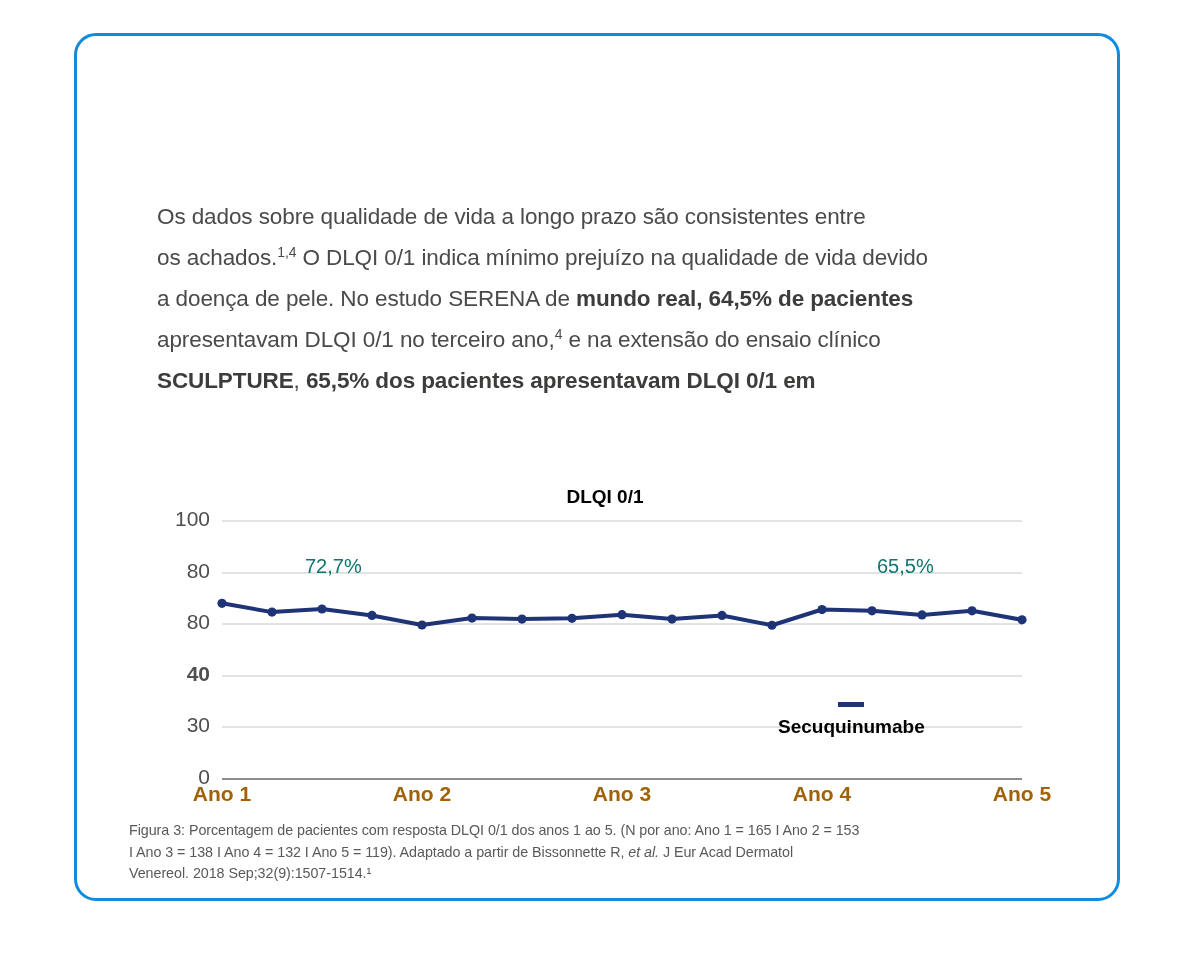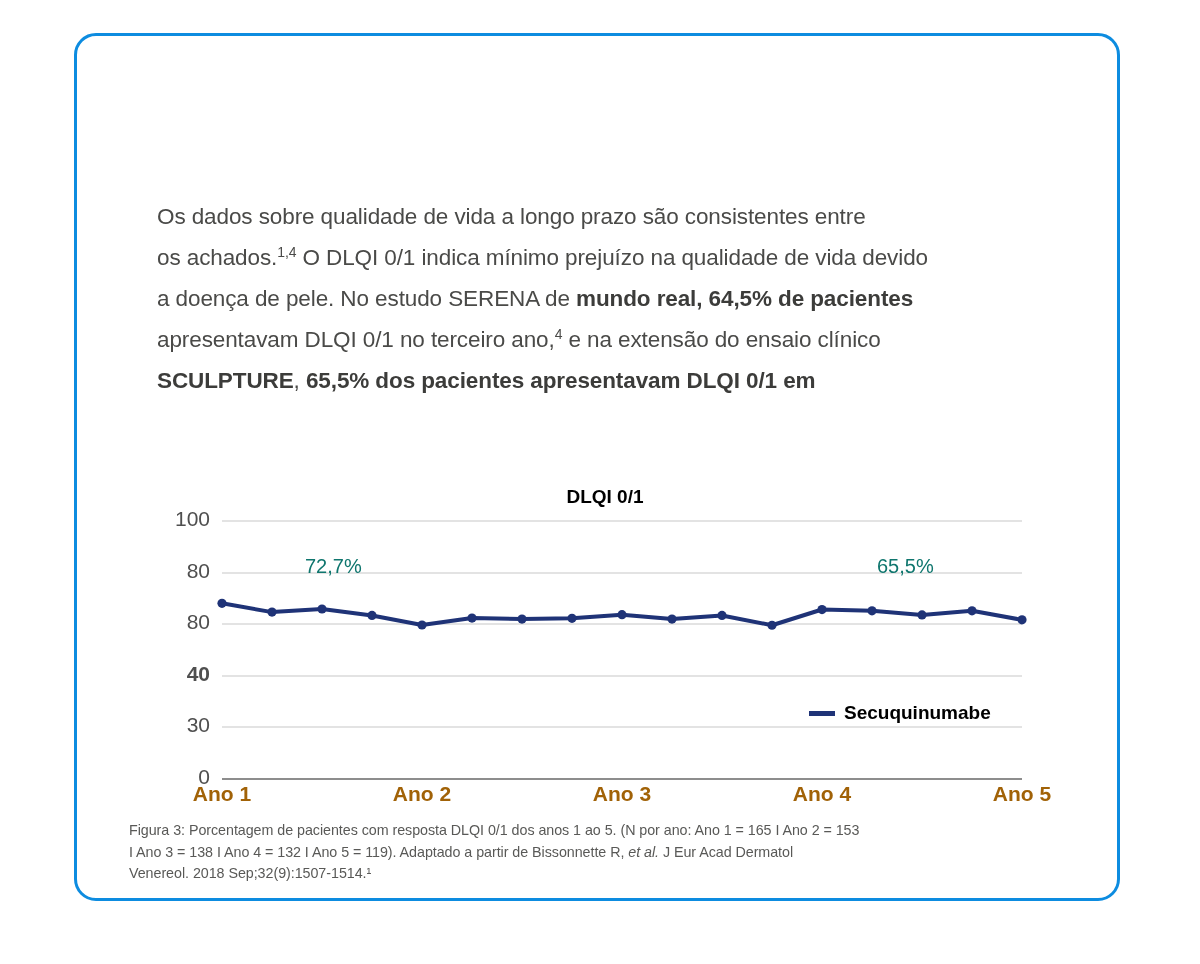--- a/index.html
+++ b/index.html
@@ -133,25 +133,26 @@
   .annot {
     position: absolute;
     font-size: 20px;
     color: #0f766e;
     white-space: nowrap;
   }
   #annot-left { left: 83px; top: 35px; }
   #annot-right { left: 655px; top: 35px; }
   #legend {
     position: absolute;
-    left: 587px;
+    left: 556px;
     top: 182px;
     display: flex;
     align-items: center;
     gap: 9px;
+    flex-direction: column;
   }
   #legend .swatch {
     display: block;
     width: 26px;
     height: 5px;
     background: #1f3377;
   }
   #legend .lbl {
     font-size: 19px;
     font-weight: bold;

